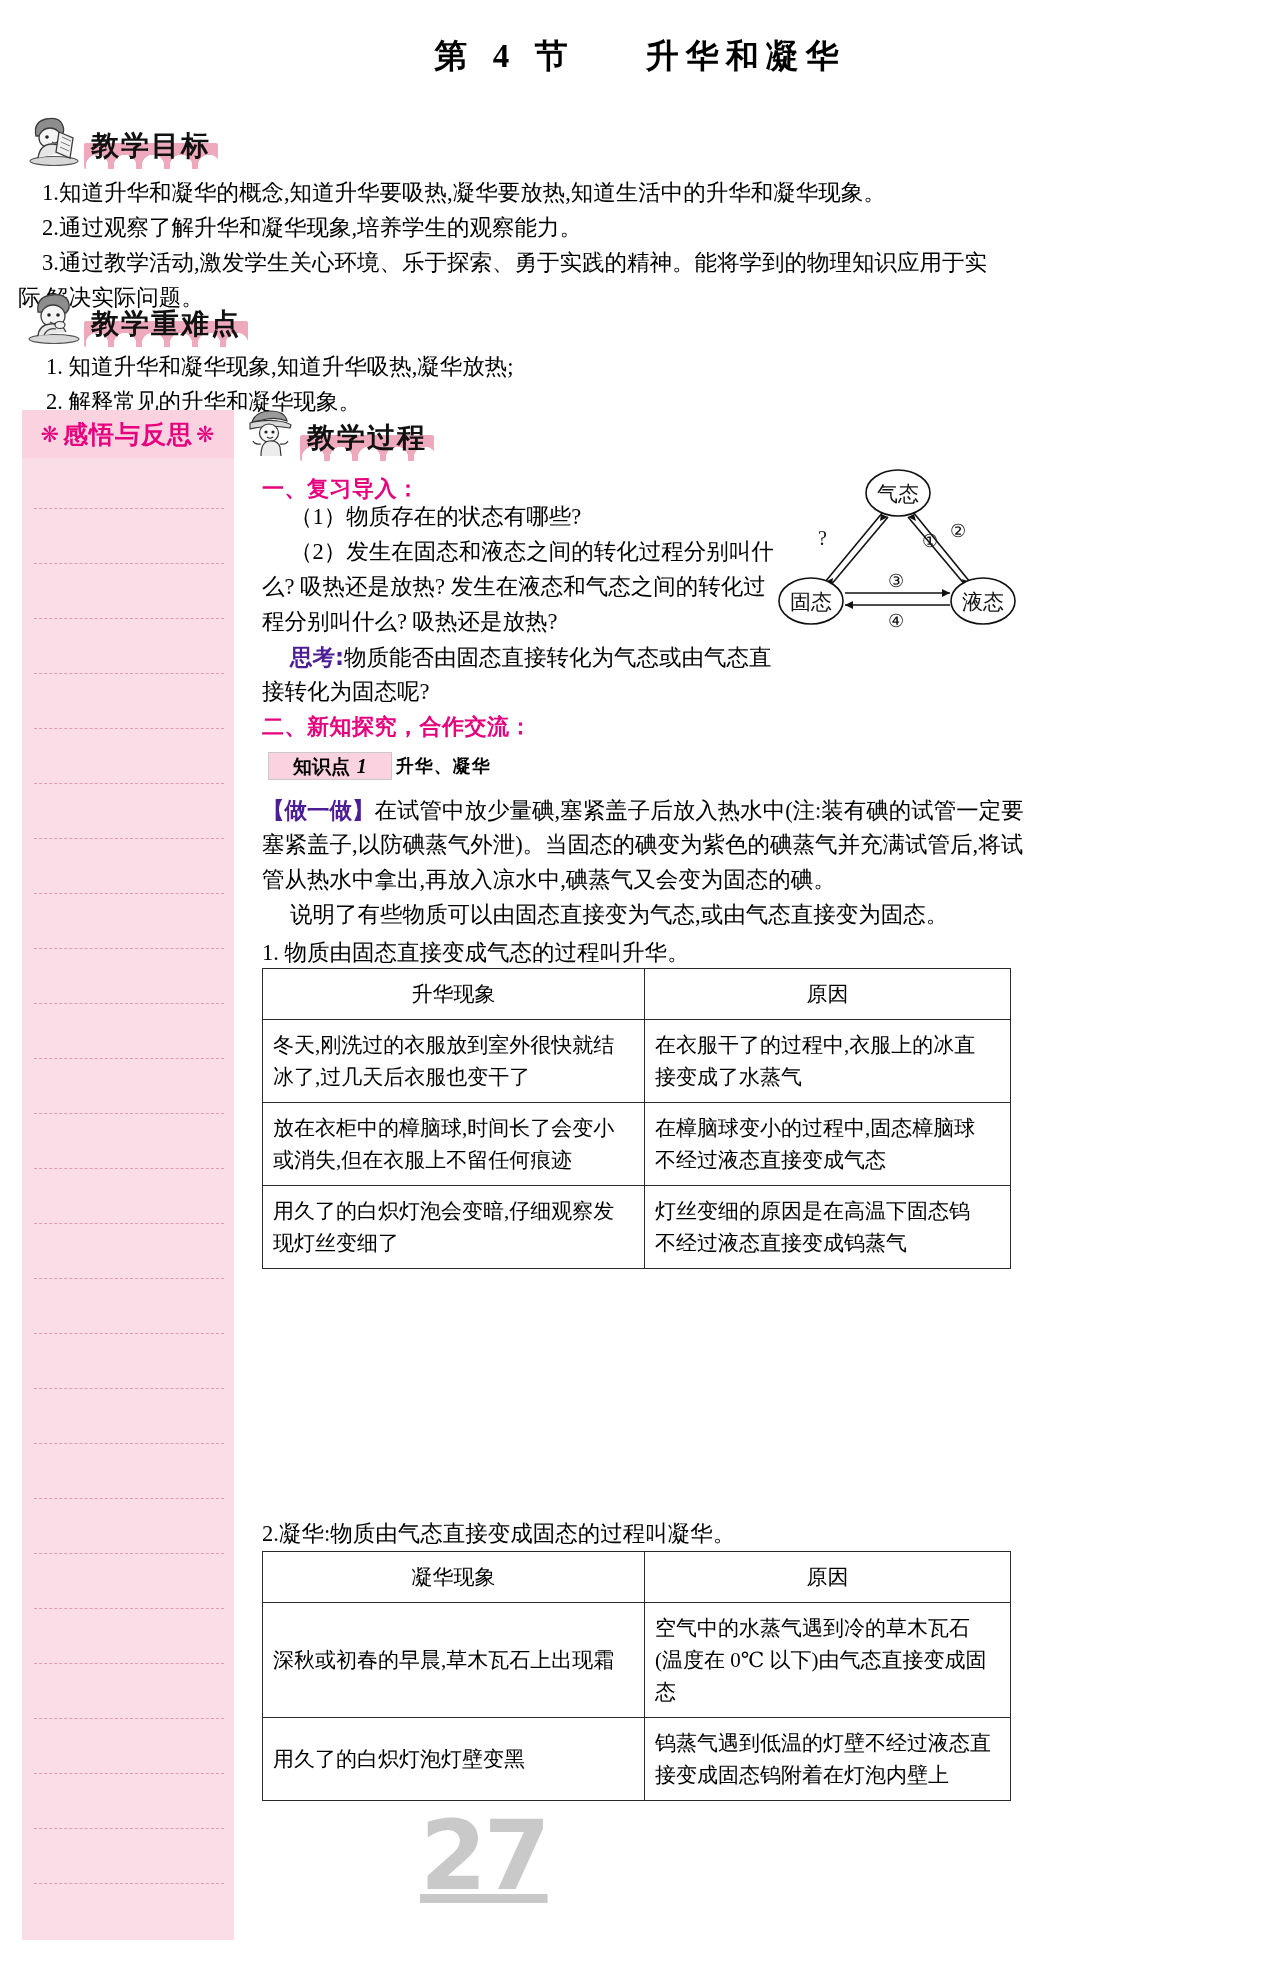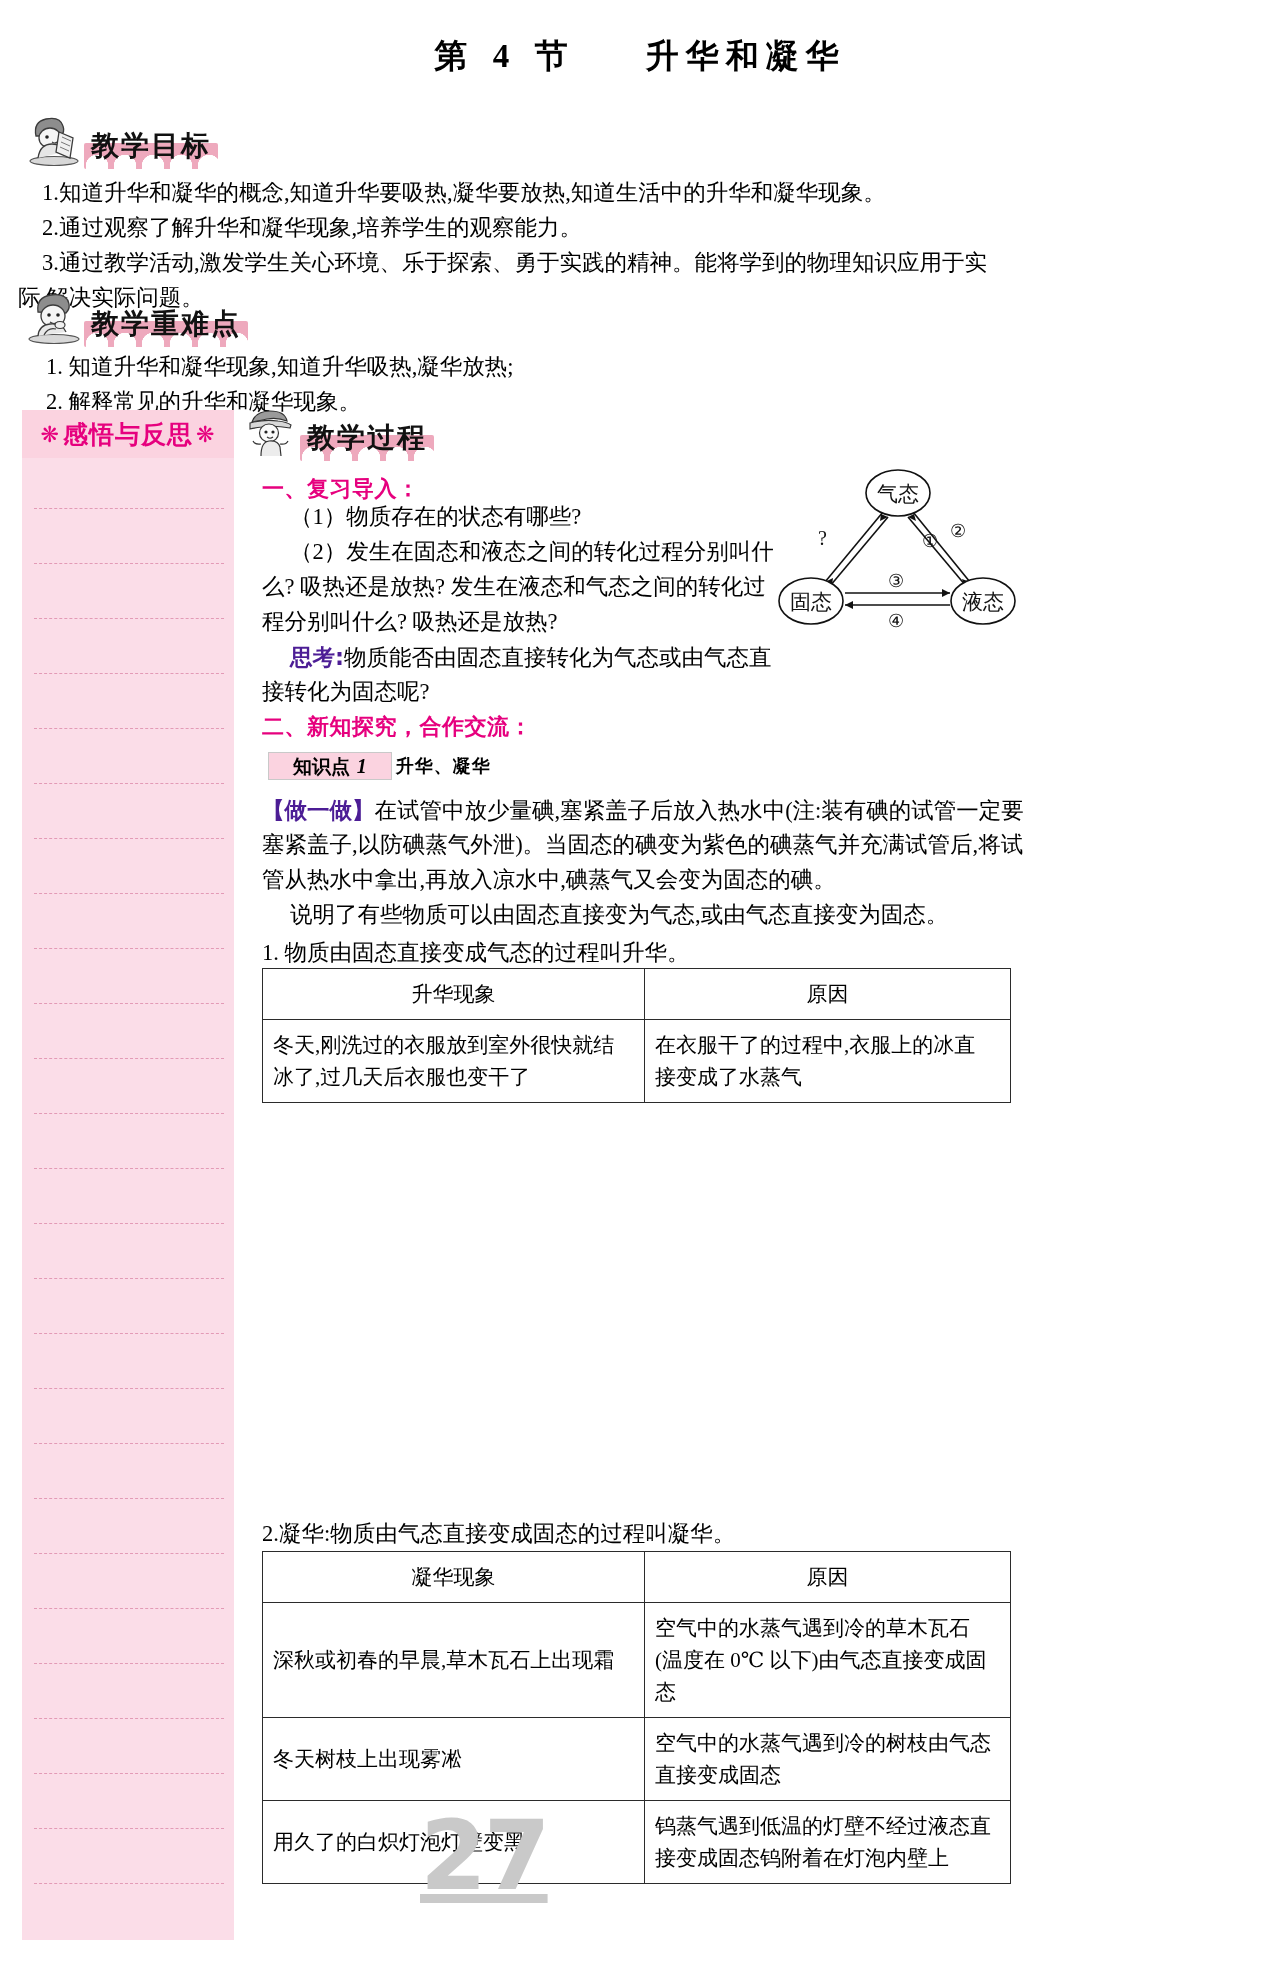--- a/index.html
+++ b/index.html
@@ -386,20 +386,40 @@
     <tr>
       <td>
         <div>冬天,刚洗过的衣服放到室外很快就结</div>
         <div>冰了,过几天后衣服也变干了</div>
       </td>
       <td>
         <div>在衣服干了的过程中,衣服上的冰直</div>
         <div>接变成了水蒸气</div>
       </td>
     </tr>
+    <tr>
+      <td>
+        <div>放在衣柜中的樟脑球,时间长了会变小</div>
+        <div>或消失,但在衣服上不留任何痕迹</div>
+      </td>
+      <td>
+        <div>在樟脑球变小的过程中,固态樟脑球</div>
+        <div>不经过液态直接变成气态</div>
+      </td>
+    </tr>
+    <tr>
+      <td>
+        <div>用久了的白炽灯泡会变暗,仔细观察发</div>
+        <div>现灯丝变细了</div>
+      </td>
+      <td>
+        <div>灯丝变细的原因是在高温下固态钨</div>
+        <div>不经过液态直接变成钨蒸气</div>
+      </td>
+    </tr>
   </tbody>
 </table>
 
 <div class="body-line" style="left:262px; top:1517px;">2.凝华:物质由气态直接变成固态的过程叫凝华。</div>
 
 <table class="ptable" style="left:262px; top:1551px;">
   <colgroup>
       <col class="c1">
       <col class="c2">
     </colgroup>
@@ -415,29 +435,20 @@
         <div>深秋或初春的早晨,草木瓦石上出现霜</div>
       </td>
       <td>
         <div>空气中的水蒸气遇到冷的草木瓦石</div>
         <div>(温度在 0℃ 以下)由气态直接变成固</div>
         <div>态</div>
       </td>
     </tr>
     <tr>
       <td>
-        <div>冬天树枝上出现雾凇</div>
-      </td>
-      <td>
-        <div>空气中的水蒸气遇到冷的树枝由气态</div>
-        <div>直接变成固态</div>
-      </td>
-    </tr>
-    <tr>
-      <td>
         <div>用久了的白炽灯泡灯壁变黑</div>
       </td>
       <td>
         <div>钨蒸气遇到低温的灯壁不经过液态直</div>
         <div>接变成固态钨附着在灯泡内壁上</div>
       </td>
     </tr>
   </tbody>
 </table>
 

